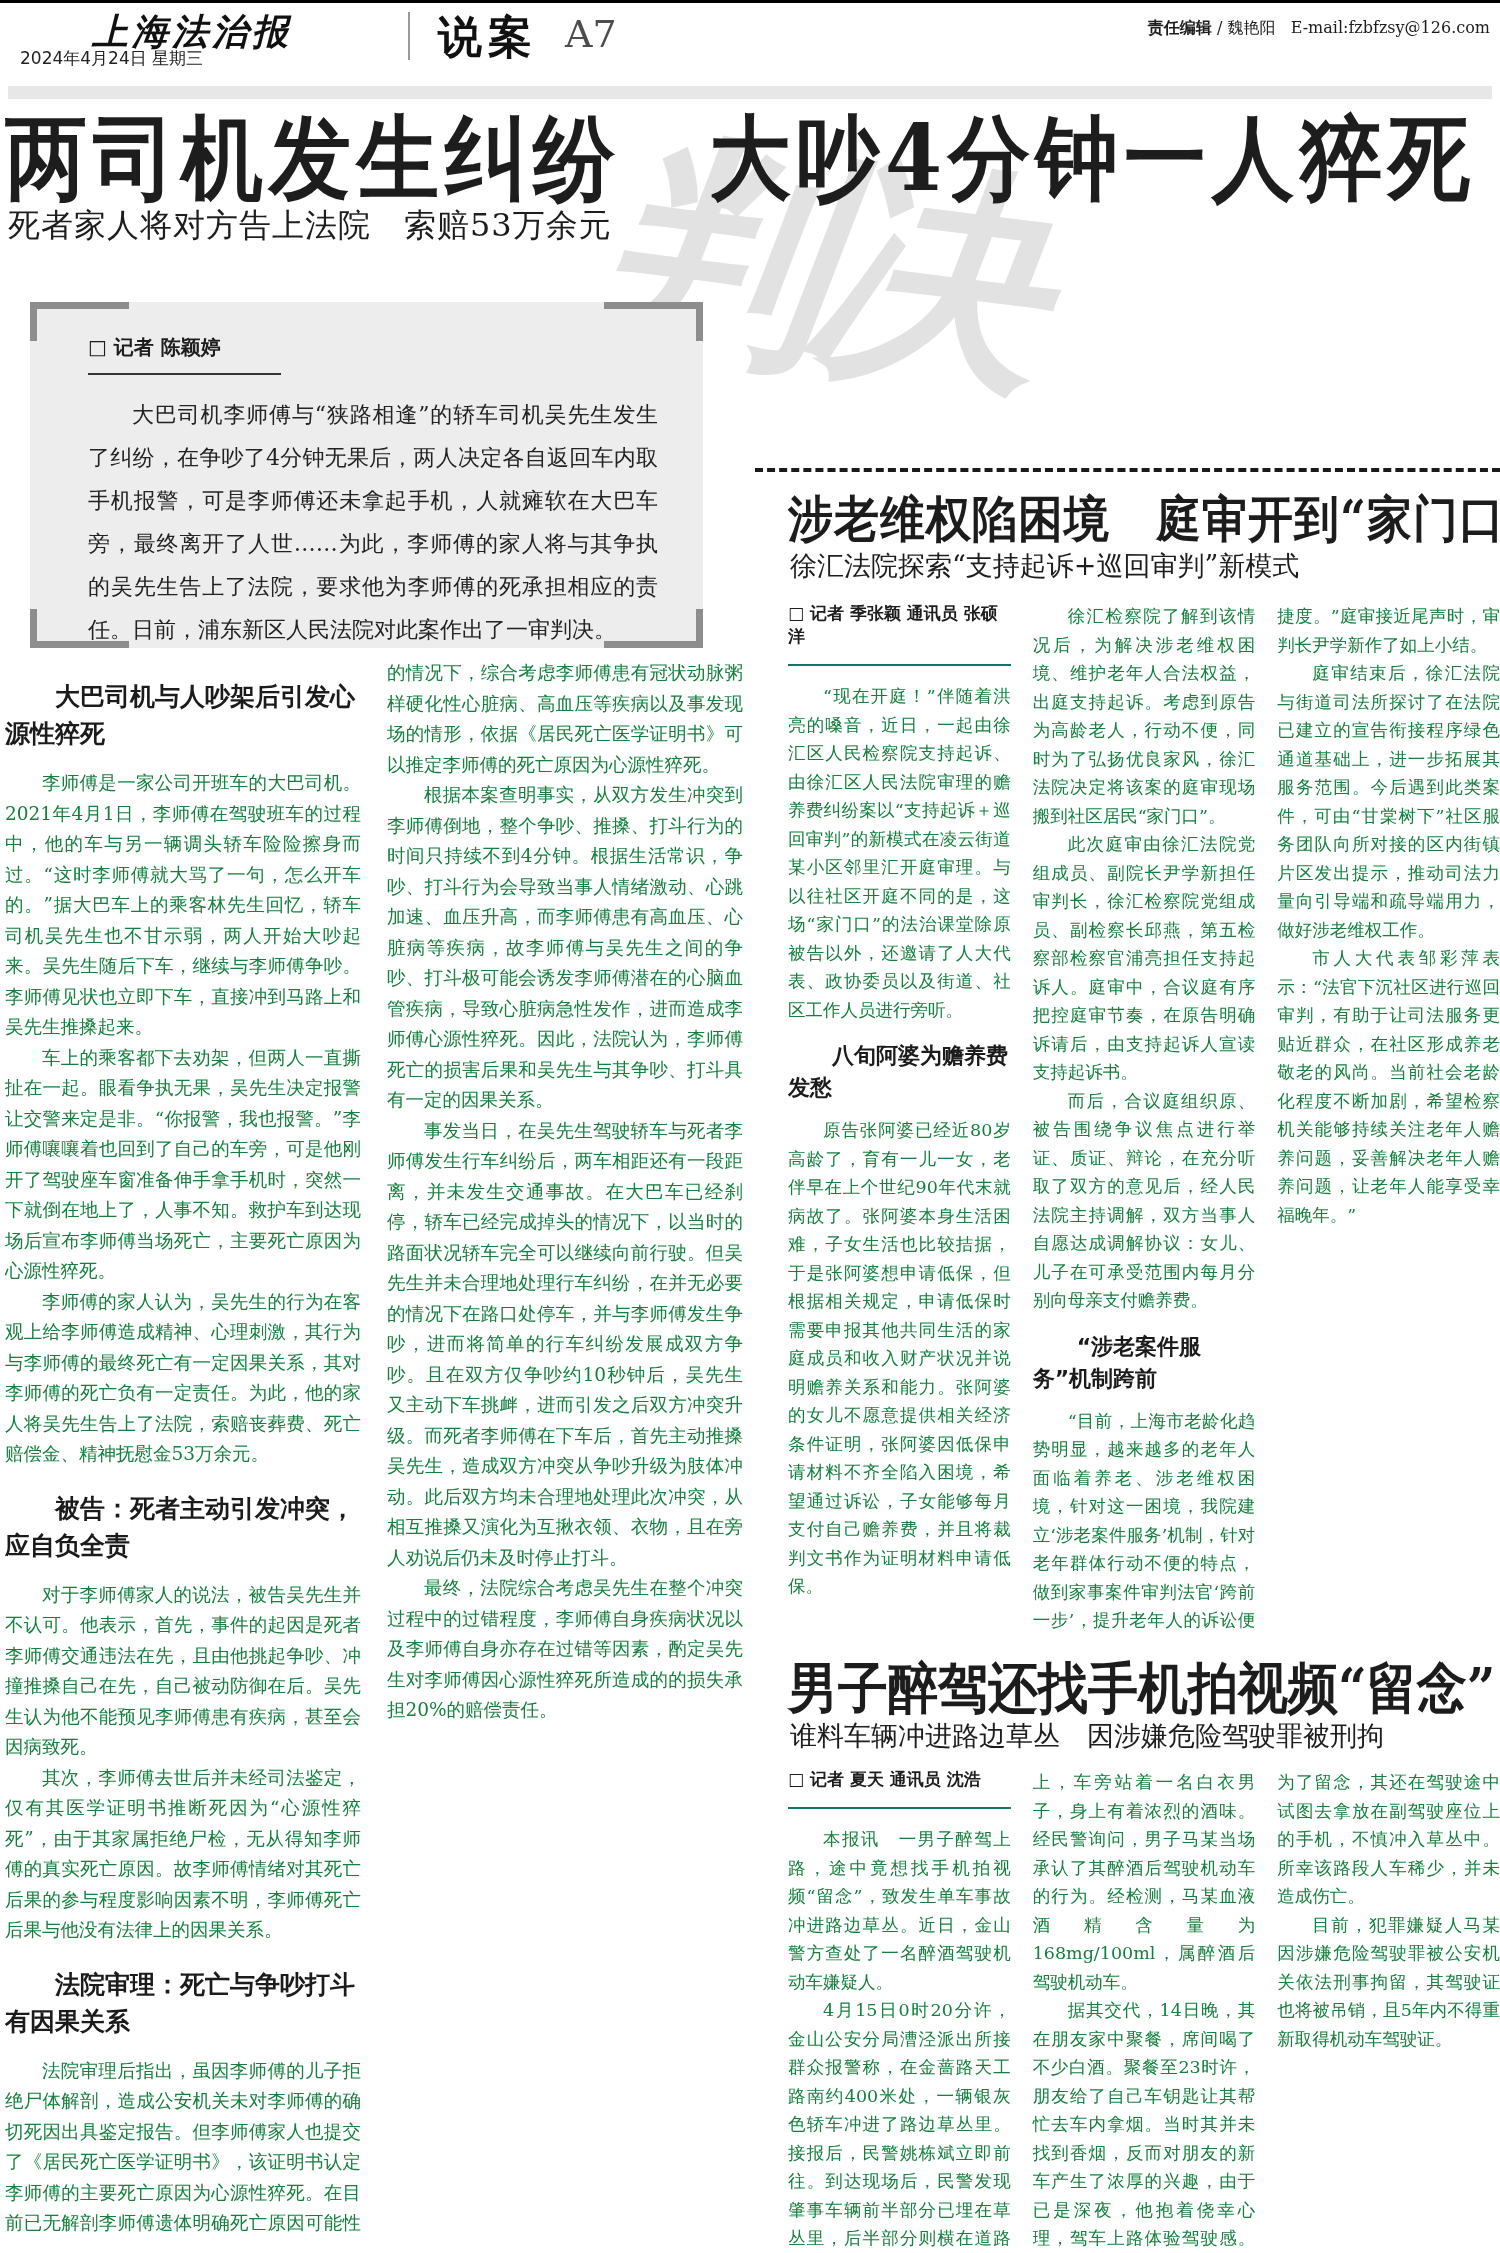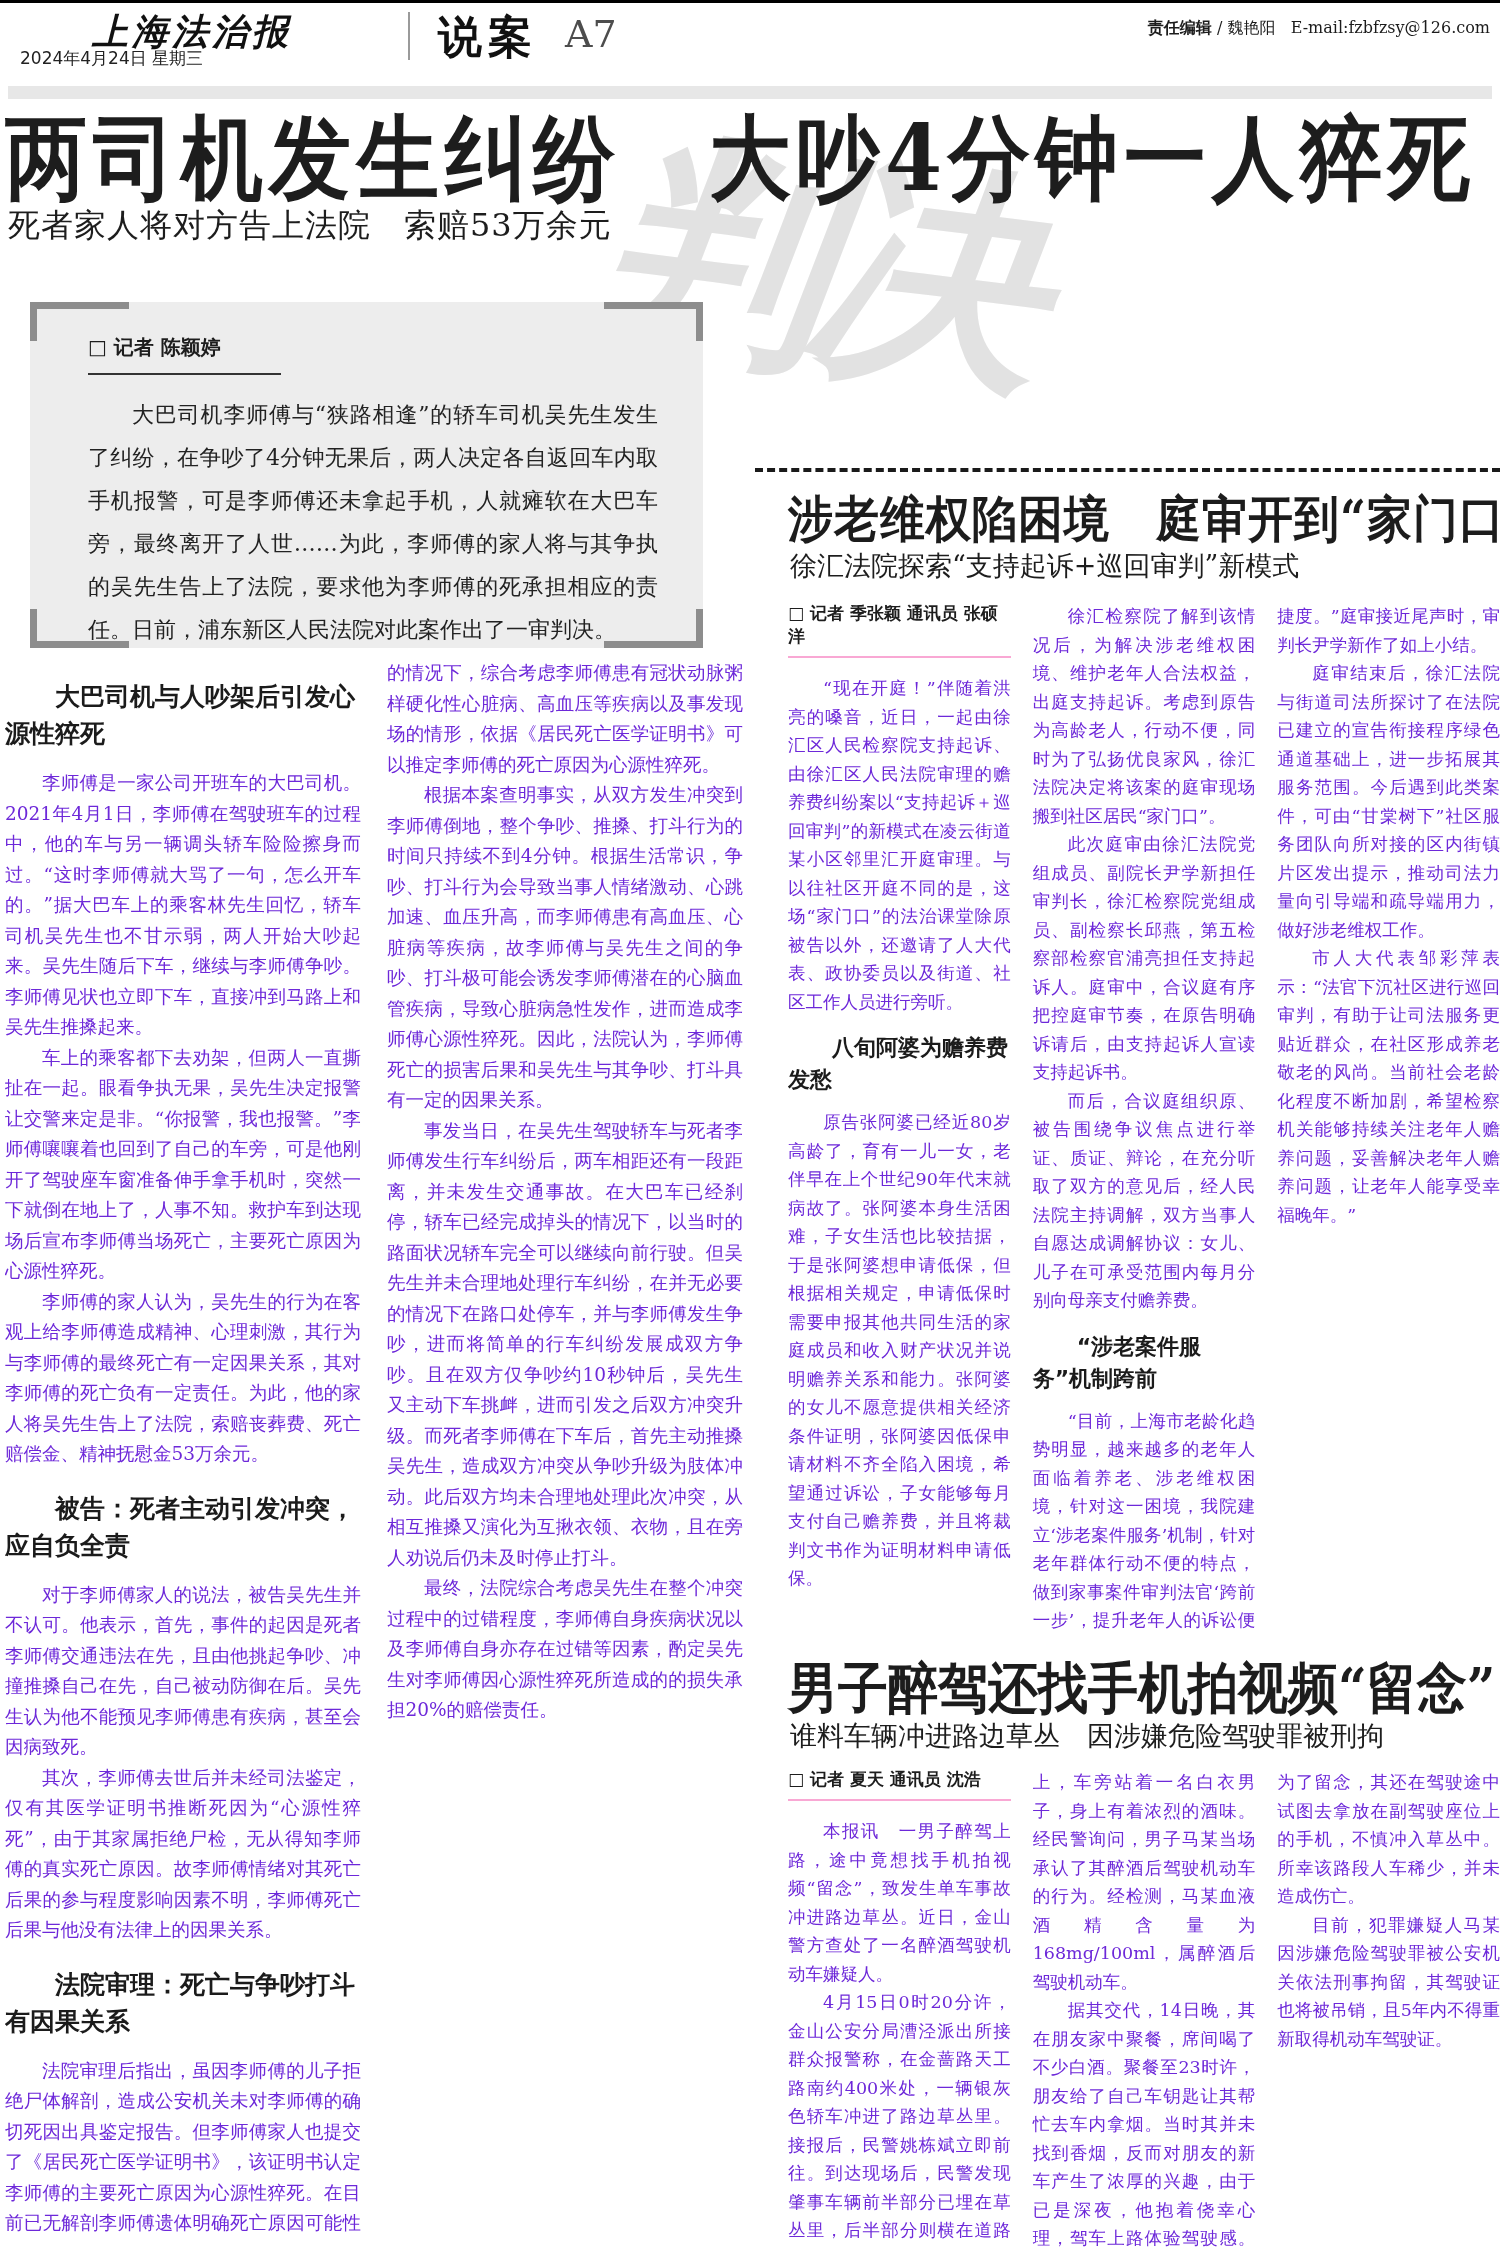--- a/index.html
+++ b/index.html
@@ -42,37 +42,37 @@
   .c-br{right:0;bottom:0;border-right-width:7px;border-bottom-width:7px;}
   .byline{font-family:"DejaVu Sans","Liberation Sans",sans-serif;font-weight:bold;color:#1d1d1d;}
   .lead-box .byline{display:inline-block;font-size:20px;border-bottom:2px solid #333;
                     padding:6px 60px 12px 0;}
   .lead-para{margin:18px 0 0 0;font-size:22px;line-height:43px;text-indent:2em;color:#222;
              text-align:justify;}
 
   .a1-body{position:absolute;left:5px;top:658px;width:738px;height:1592px;z-index:1;
            column-count:2;column-gap:26px;column-fill:auto;overflow:hidden;}
 
-  .para{font-size:18.5px;line-height:30.5px;text-indent:2em;text-align:justify;color:#6d28d9;
+  .para{font-size:18.5px;line-height:30.5px;text-indent:2em;text-align:justify;color:#15803d;
         margin:0;}
   .subhead{font-family:"DejaVu Sans","Liberation Sans",sans-serif;font-weight:bold;
            font-size:25px;line-height:37px;color:#1b1b1b;text-indent:2em;margin:20px 0 16px 0;}
 
   
   .dashed-rule{position:absolute;left:755px;top:468px;width:745px;height:0;
                border-top:4px dashed #1a1a1a;z-index:2;}
   .a2-headline{position:absolute;left:788px;top:486px;width:712px;font-size:45px;font-weight:900;
                color:#1c1c1c;white-space:nowrap;letter-spacing:1px;z-index:1;
                transform:scale(1,1.1);transform-origin:left top;}
   .a2-subtitle{position:absolute;left:790px;top:548px;font-size:27px;color:#1d1d1d;z-index:1;}
   .a2-body{position:absolute;left:788px;top:602px;width:712px;height:1040px;z-index:1;
            column-count:3;column-gap:22px;column-fill:auto;overflow:hidden;}
   .a2-body .para,.a3-body .para{font-size:17.5px;line-height:28.5px;}
   .a2-body .subhead,.a3-body .subhead{font-size:22px;line-height:32px;margin:16px 0 12px 0;}
-  .col-byline{font-size:17px;border-bottom:2px solid #f9a8d4;padding-bottom:8px;
+  .col-byline{font-size:17px;border-bottom:2px solid #0f766e;padding-bottom:16px;
               margin-bottom:16px;}
 
   .a3-headline{position:absolute;left:788px;top:1652px;width:712px;font-size:50px;font-weight:900;
                color:#1c1c1c;white-space:nowrap;z-index:1;transform:scale(1,1.1);
                transform-origin:left top;}
   .a3-subtitle{position:absolute;left:790px;top:1718px;font-size:27px;color:#1d1d1d;z-index:1;}
   .a3-body{position:absolute;left:788px;top:1768px;width:712px;height:485px;z-index:1;
            column-count:3;column-gap:22px;column-fill:auto;overflow:hidden;}
 </style>
 </head>

